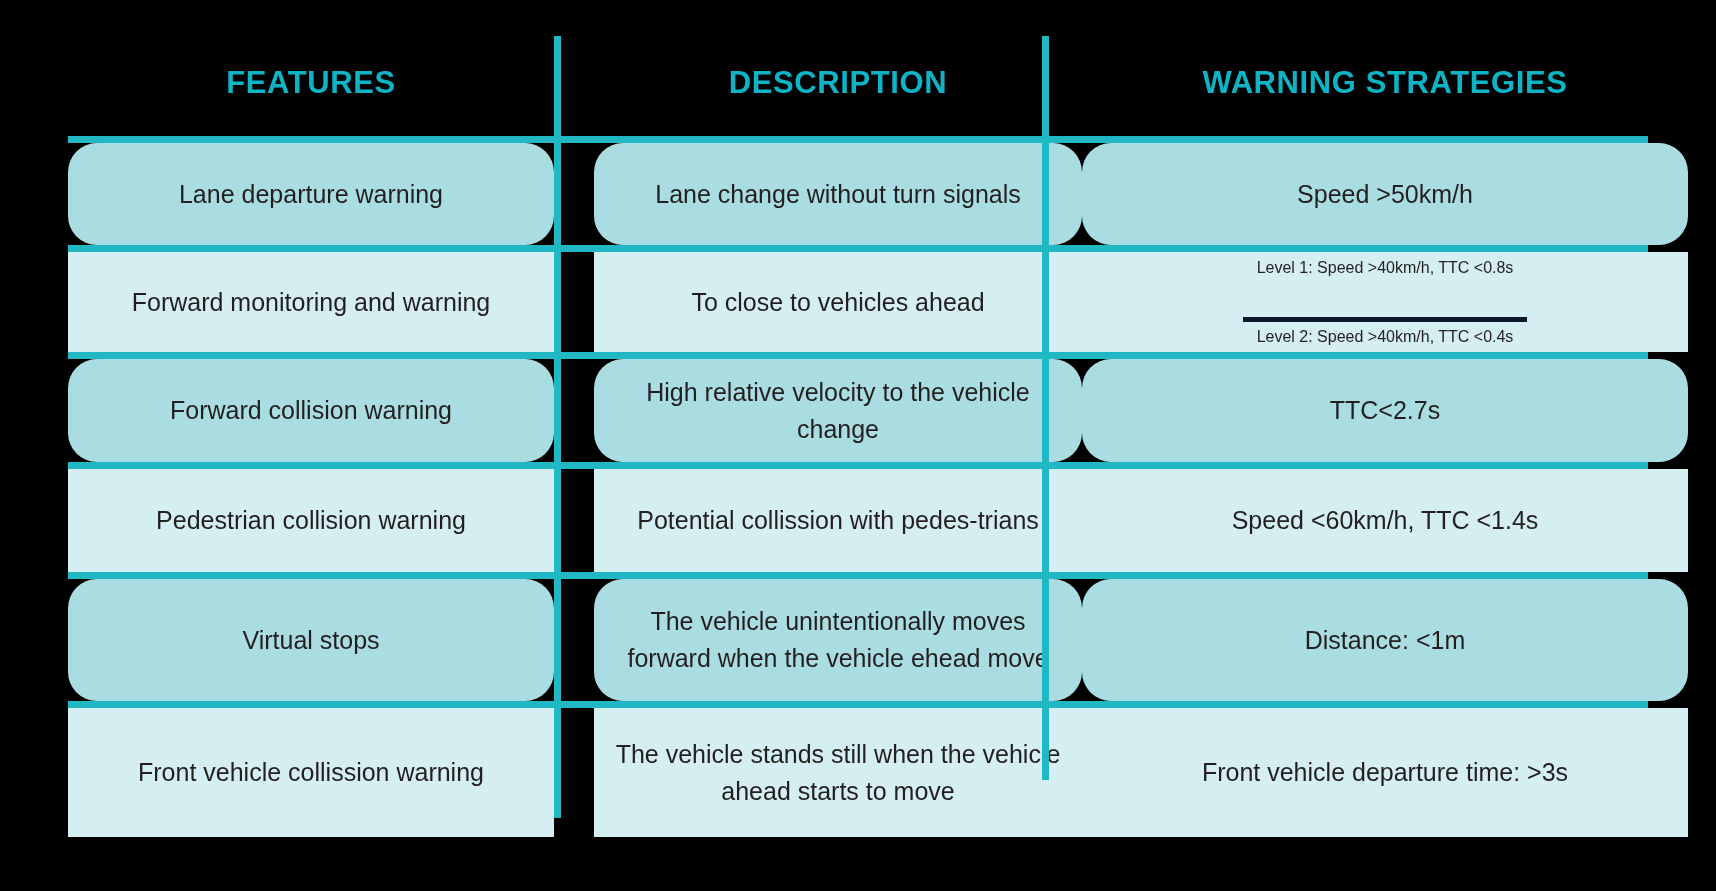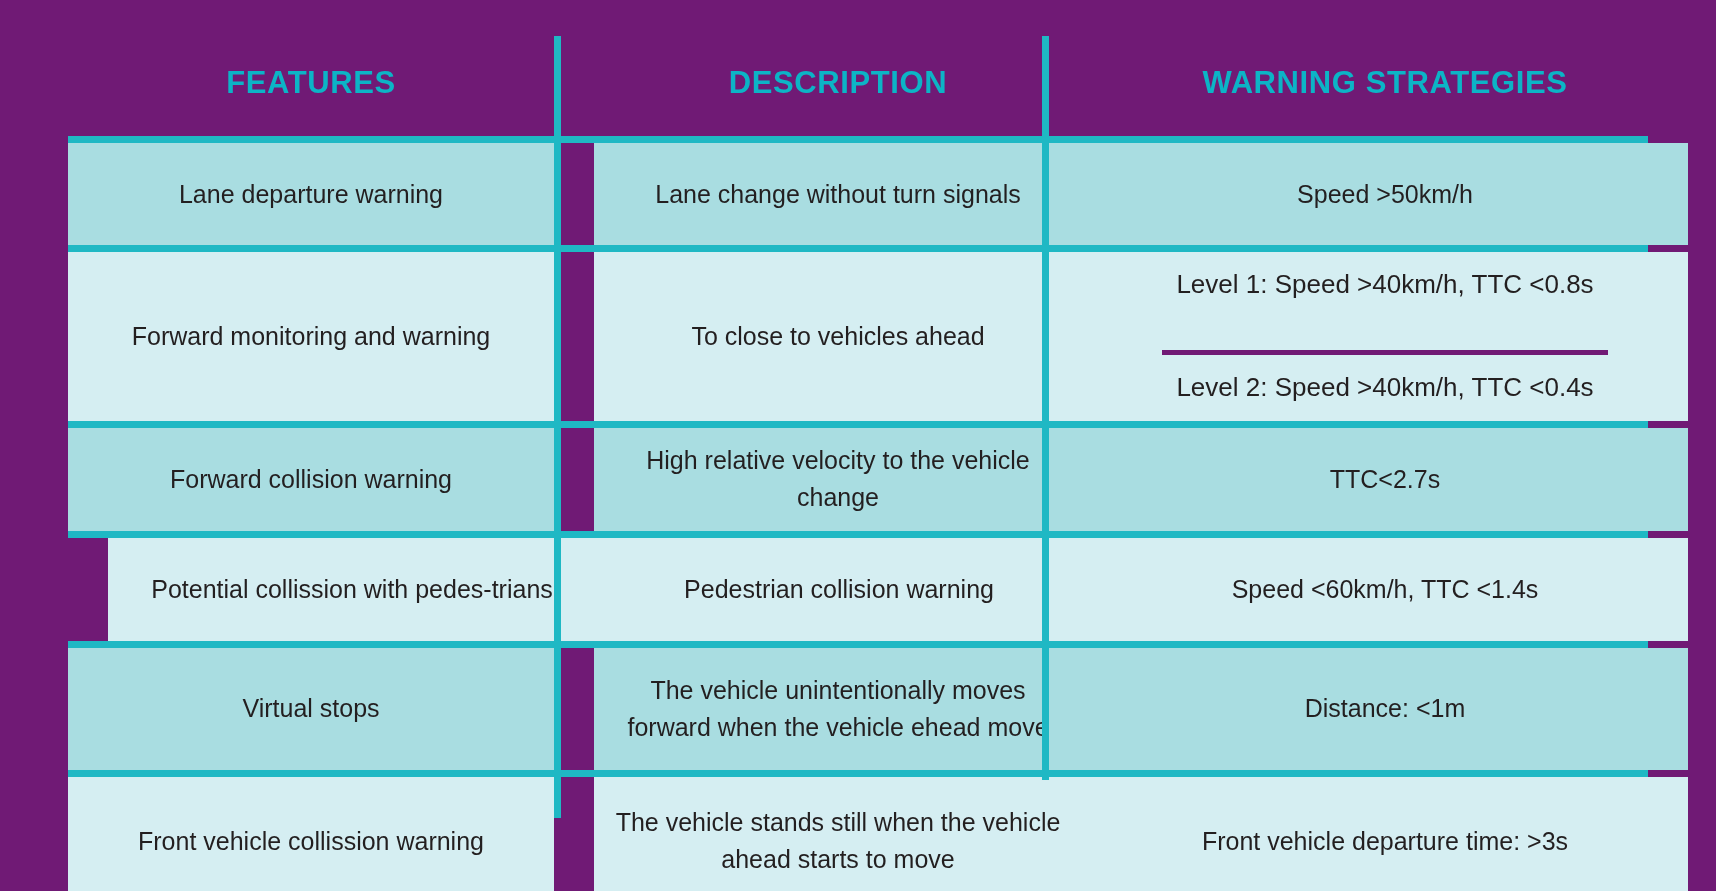--- a/index.html
+++ b/index.html
@@ -9,21 +9,21 @@
     height: 891px;
     background: #ffffff;
     font-family: "Liberation Sans", sans-serif;
     overflow: hidden;
   }
 
   #table-root {
     position: relative;
     width: 1716px;
     height: 891px;
-    background: #701a75;
+    background: #000000;
   }
 
   
   .table-frame {
     position: absolute;
     left: 68px;
     top: 30px;
     width: 1580px;
     height: 830px;
   }
@@ -78,43 +78,43 @@
     justify-content: center;
     text-align: center;
     padding: 6px 14px;
     font-size: 25px;
     line-height: 1.47;
     color: #231f20;
     min-height: 102px;
   }
 
   
-  .shade-dark  { background: #a9dde1; }
+  .shade-dark  { background: #a9dde1; border-radius: 29px; }
   .shade-light { background: #d5eef2; }
 
   
   .split-cell {
     display: flex;
     flex-direction: column;
     padding: 0;
     min-height: 102px;
   }
   .split-part {
     flex: 1 1 50%;
     display: flex;
     align-items: center;
     justify-content: center;
     text-align: center;
-    font-size: 26px;
+    font-size: 16px;
     line-height: 1.3;
     color: #231f20;
-    padding: 16px 14px;
+    padding: 1px 14px;
   }
   .split-part + .split-part {
-    border-top: 5px solid #701a75;
+    border-top: 5px solid #0f172a;
     margin-top: 32px;
   }
 
   
   .h-a { min-height: 102px; }
   .h-b { min-height: 100px; }
   .h-c { min-height: 103px; }
   .h-d { min-height: 122px; }
   .h-e { min-height: 129px; }
 
@@ -164,22 +164,22 @@
         </div>
       </div>
 
       <div class="t-row">
         <div class="t-cell col1 shade-dark h-c">Forward collision warning</div>
         <div class="t-cell col2 shade-dark h-c">High relative velocity to the vehicle change</div>
         <div class="t-cell col3 shade-dark h-c">TTC&lt;2.7s</div>
       </div>
 
       <div class="t-row">
+        <div class="t-cell col1 shade-light h-c">Pedestrian collision warning</div>
         <div class="t-cell col2 shade-light h-c">Potential collission with pedes-trians</div>
-        <div class="t-cell col1 shade-light h-c">Pedestrian collision warning</div>
         <div class="t-cell col3 shade-light h-c">Speed &lt;60km/h, TTC &lt;1.4s</div>
       </div>
 
       <div class="t-row">
         <div class="t-cell col1 shade-dark h-d">Virtual stops</div>
         <div class="t-cell col2 shade-dark h-d">The vehicle unintentionally moves forward when the vehicle ehead move</div>
         <div class="t-cell col3 shade-dark h-d">Distance: &lt;1m</div>
       </div>
 
       <div class="t-row">

